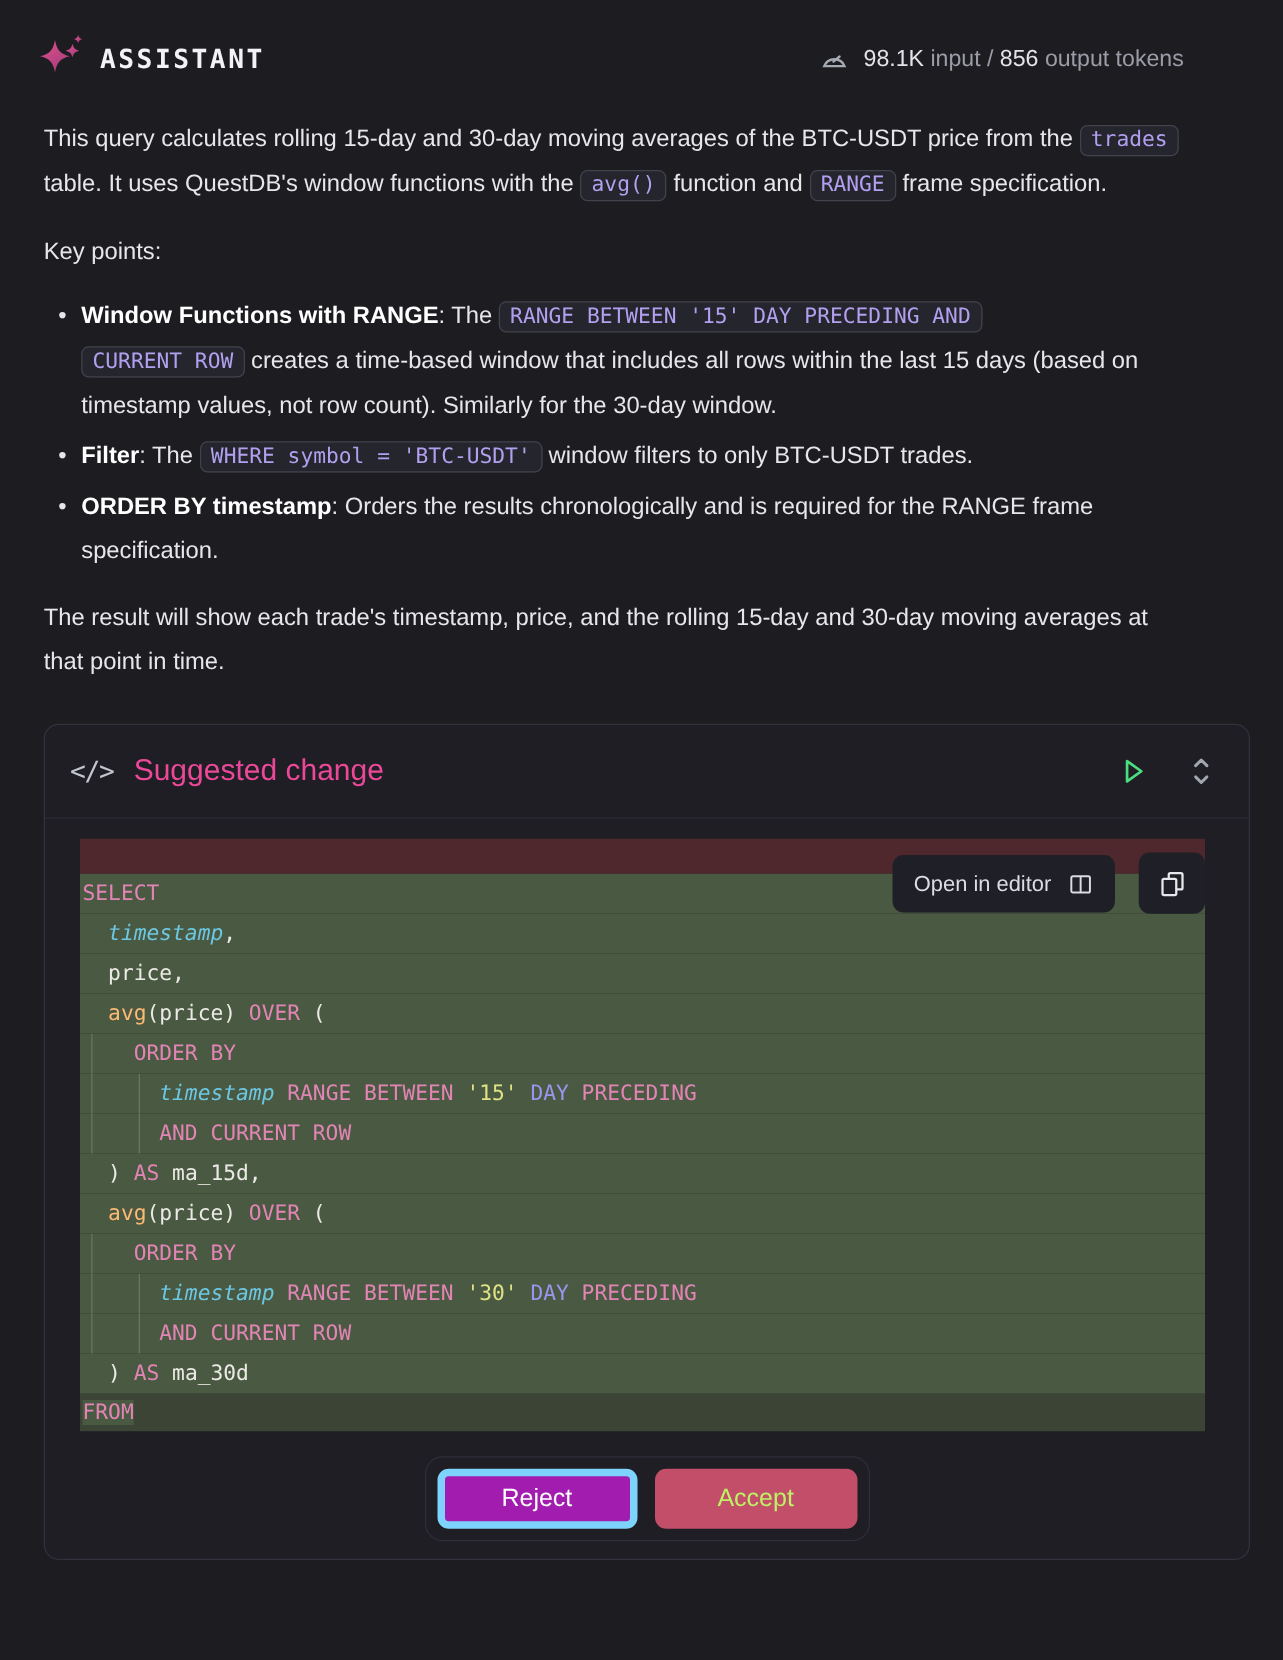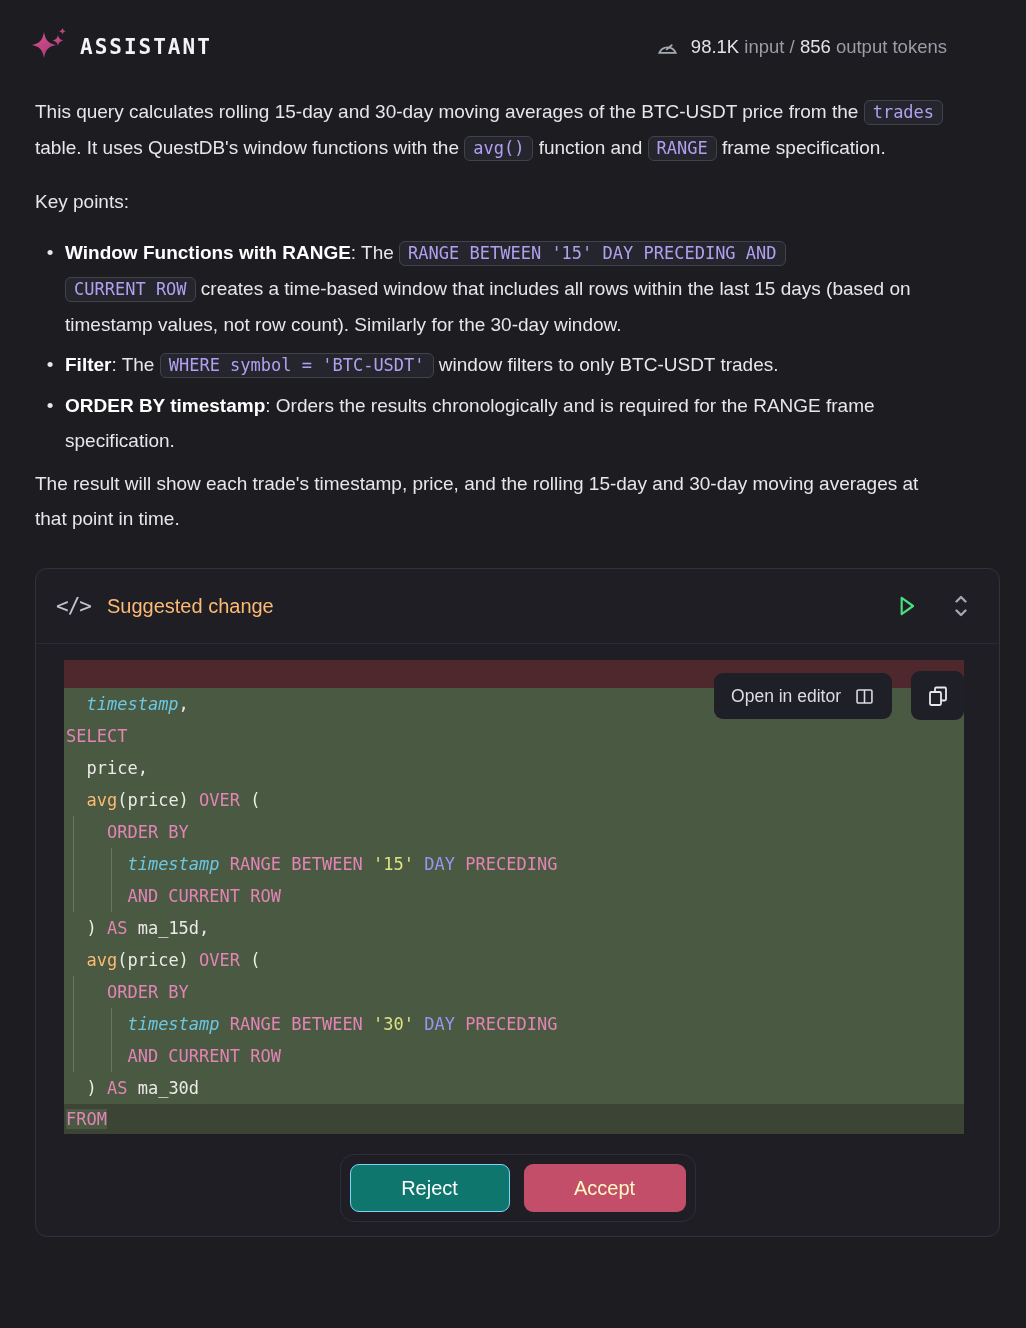--- a/index.html
+++ b/index.html
@@ -61,21 +61,21 @@
     border-radius:12px;
   }
   .panel-header {
     height:74px; display:flex; align-items:center;
     padding:0 26px 0 20px;
   }
   .code-tag-icon {
     font-family:"DejaVu Sans Mono", monospace;
     font-size:21px; color:#c3c7cd; letter-spacing:-1px;
   }
-  .panel-title { font-size:20px; color:#fdba74; margin-left:16px; }
+  .panel-title { font-size:24px; color:#ec4899; margin-left:16px; }
   .panel-actions { margin-left:auto; display:flex; align-items:center; gap:30px; }
   .icon-btn { background:none; border:none; cursor:pointer; display:flex; align-items:center; justify-content:center; padding:0; }
   .panel-divider { height:1px; background:#2b2b34; }
 
   
   .code-wrap { position:relative; margin:16px 37px 0 28px; width:900px; }
   .code-block { width:900px; }
   .cl {
     font-family:"DejaVu Sans Mono", monospace;
     font-size:17px; line-height:32px; height:32px;
@@ -106,28 +106,28 @@
     display:flex; align-items:center; justify-content:center; cursor:pointer;
   }
 
   
   .decision-row { display:flex; justify-content:center; margin-top:20px; padding-bottom:14px; }
   .btn-group {
     display:flex; gap:14px; padding:9px;
     border:1px solid #2e2e39; border-radius:14px;
   }
   .reject-btn {
-    width:160px; height:48px; background:#0f766e;
-    border:1px solid #7dd3fc; border-radius:9px;
+    width:160px; height:48px; background:#a21caf;
+    border:6px solid #7dd3fc; border-radius:9px;
     color:#ffffff; font-size:20px; font-family:"Liberation Sans", sans-serif; cursor:pointer;
   }
   .accept-btn {
     width:162px; height:48px; background:#c24e6a;
     border:none; border-radius:9px;
-    color:#fef9c3; font-size:20px; font-family:"Liberation Sans", sans-serif; cursor:pointer;
+    color:#bef264; font-size:20px; font-family:"Liberation Sans", sans-serif; cursor:pointer;
   }
 </style>
 </head>
 <body>
 
 <div class="page">
 
   <div class="msg-header">
     <svg class="sparkle" viewBox="0 0 44 42">
       <defs>
@@ -160,21 +160,21 @@
         </li>
         <li>
           <span class="li-marker">•</span>
           <div class="li-content"><span class="b">Filter</span><span>: The </span><span class="chip">WHERE symbol = 'BTC-USDT'</span><span> window filters to only BTC-USDT trades.</span></div>
         </li>
         <li>
           <span class="li-marker">•</span>
           <div class="li-content"><span class="b">ORDER BY timestamp</span><span>: Orders the results chronologically and is required for the RANGE frame specification.</span></div>
         </li>
       </ul>
-    <p class="para" style="margin-top:8px;">The result will show each trade's timestamp, price, and the rolling 15-day and 30-day moving averages at that point in time.</p>
+    <p class="para" style="margin-top:19px;">The result will show each trade's timestamp, price, and the rolling 15-day and 30-day moving averages at that point in time.</p>
   </div>
 
   <div class="panel">
     <div class="panel-header">
       <span class="code-tag-icon">&lt;/&gt;</span>
       <span class="panel-title">Suggested change</span>
       <div class="panel-actions">
         <button class="icon-btn">
           <svg width="26" height="26" viewBox="0 0 24 24" fill="none" stroke="#4ade80" stroke-width="2" stroke-linejoin="round">
             <path d="M8 4.5 L18.5 12 L8 19.5 Z"></path>
@@ -186,22 +186,22 @@
             <path d="M7.5 20.5 L12 25 L16.5 20.5"></path>
           </svg>
         </button>
       </div>
     </div>
     <div class="panel-divider"></div>
 
     <div class="code-wrap">
       <div class="code-block">
           <div class="cl removed"></div>
+          <div class="cl added"><span class="tk-kw">SELECT</span></div>
           <div class="cl added"><span class="tk-pl">  </span><span class="tk-ts">timestamp</span><span class="tk-pl">,</span></div>
-          <div class="cl added"><span class="tk-kw">SELECT</span></div>
           <div class="cl added"><span class="tk-pl">  price,</span></div>
           <div class="cl added"><span class="tk-pl">  </span><span class="tk-fn">avg</span><span class="tk-pl">(price) </span><span class="tk-kw">OVER</span><span class="tk-pl"> (</span></div>
           <div class="cl added"><span class="tk-pl">    </span><span class="tk-kw">ORDER BY</span></div>
           <div class="cl added"><span class="tk-pl">      </span><span class="tk-ts">timestamp</span><span class="tk-pl"> </span><span class="tk-kw">RANGE BETWEEN</span><span class="tk-pl"> </span><span class="tk-str">'15'</span><span class="tk-pl"> </span><span class="tk-unit">DAY</span><span class="tk-pl"> </span><span class="tk-kw">PRECEDING</span></div>
           <div class="cl added"><span class="tk-pl">      </span><span class="tk-kw">AND CURRENT ROW</span></div>
           <div class="cl added"><span class="tk-pl">  ) </span><span class="tk-kw">AS</span><span class="tk-pl"> ma_15d,</span></div>
           <div class="cl added"><span class="tk-pl">  </span><span class="tk-fn">avg</span><span class="tk-pl">(price) </span><span class="tk-kw">OVER</span><span class="tk-pl"> (</span></div>
           <div class="cl added"><span class="tk-pl">    </span><span class="tk-kw">ORDER BY</span></div>
           <div class="cl added"><span class="tk-pl">      </span><span class="tk-ts">timestamp</span><span class="tk-pl"> </span><span class="tk-kw">RANGE BETWEEN</span><span class="tk-pl"> </span><span class="tk-str">'30'</span><span class="tk-pl"> </span><span class="tk-unit">DAY</span><span class="tk-pl"> </span><span class="tk-kw">PRECEDING</span></div>
           <div class="cl added"><span class="tk-pl">      </span><span class="tk-kw">AND CURRENT ROW</span></div>

